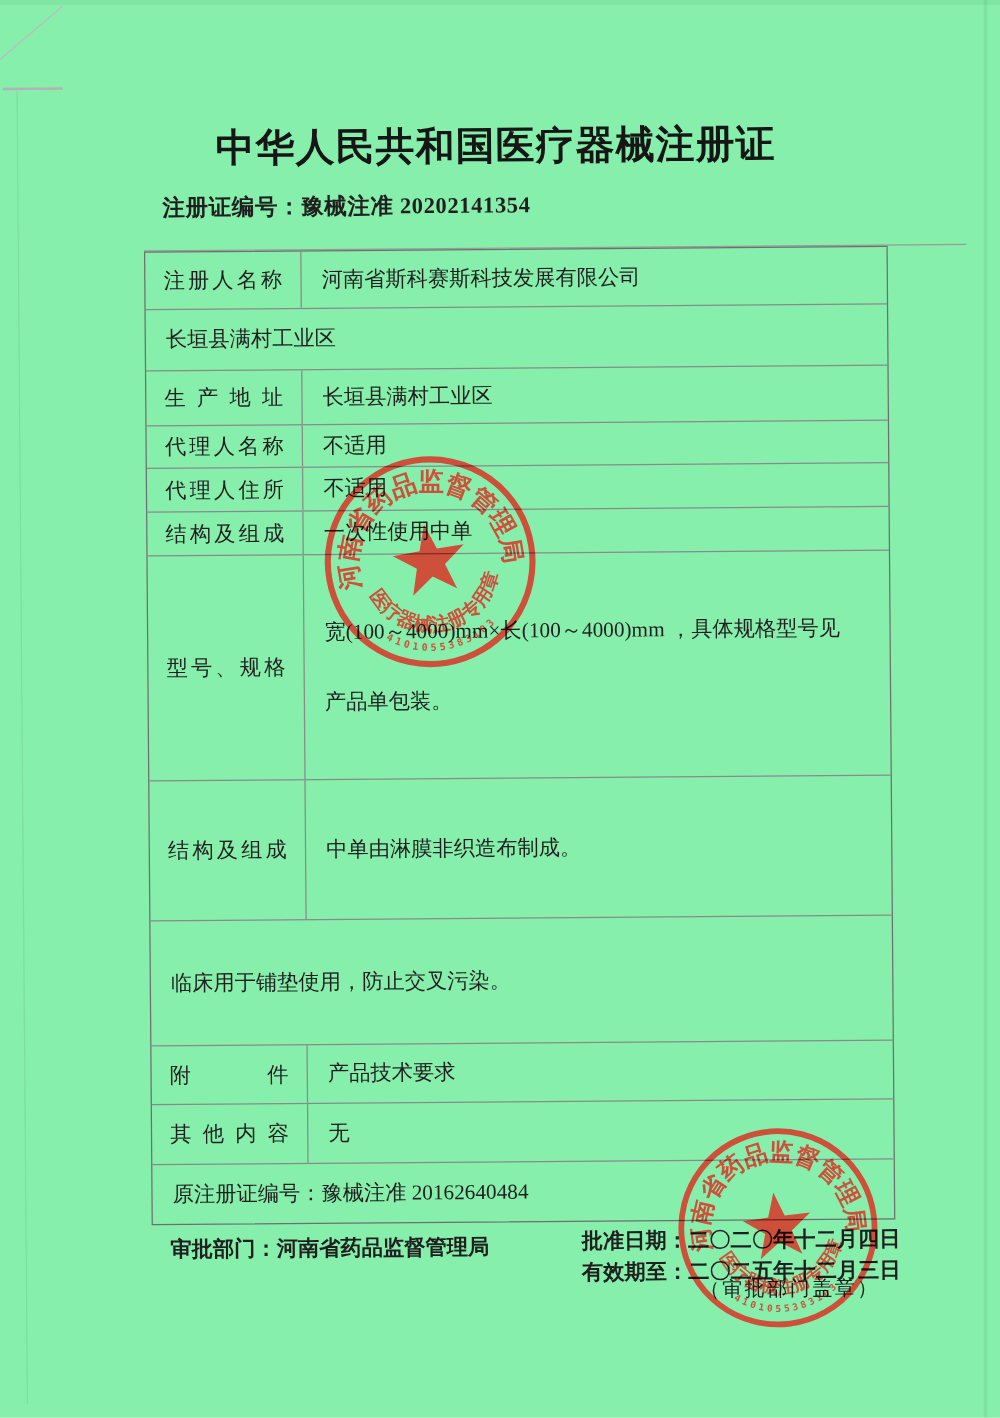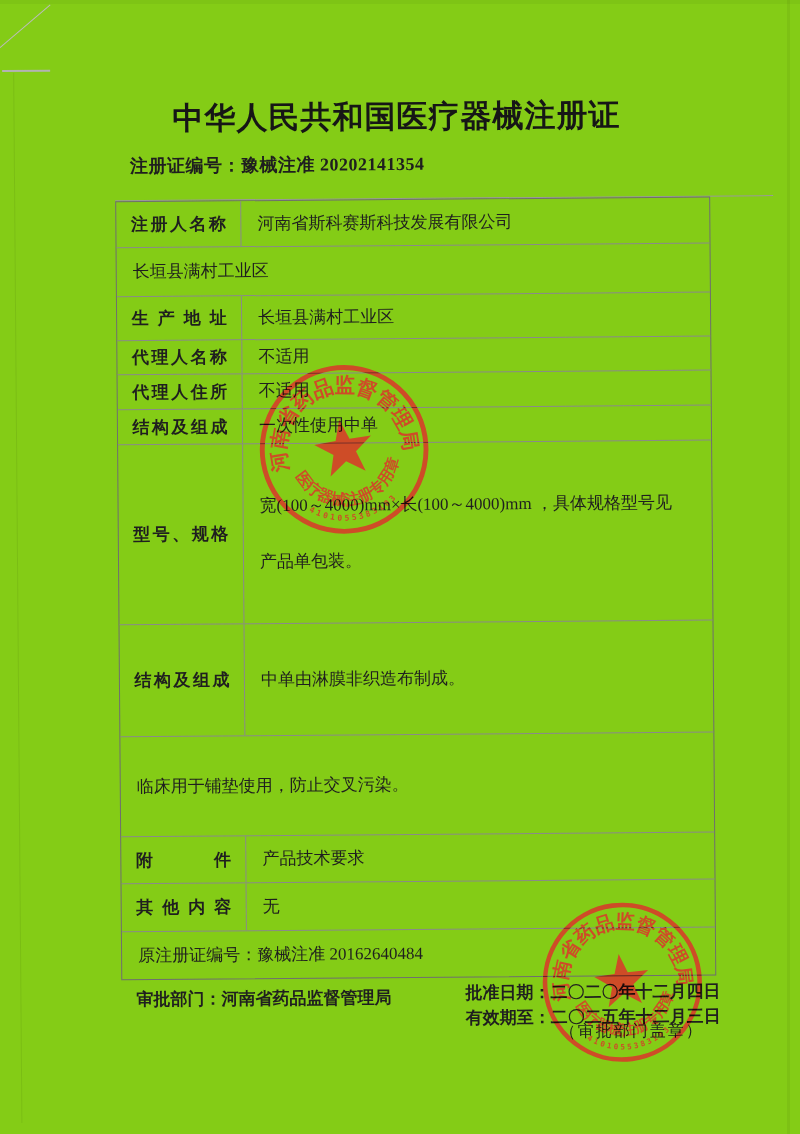--- a/index.html
+++ b/index.html
@@ -5,21 +5,21 @@
   html,body{margin:0;padding:0;}
   body{
     width:800px;height:1134px;overflow:hidden;
     background:#f4f4f3;
     font-family:"Liberation Serif","DejaVu Serif",serif;
     color:#1f1f1f;
     position:relative;
   }
   .page{
     position:absolute;left:0;top:0;width:800px;height:1134px;
-    background:#84cc16;
+    background:#86efac;
   }
   .scan{
     position:absolute;left:0;top:0;width:800px;height:1134px;
     transform:rotate(-0.45deg);
     transform-origin:400px 560px;
   }
   
   .fold-line1{position:absolute;left:4px;top:44px;width:66px;height:1px;background:#bcbcbc;transform:rotate(-40deg);transform-origin:left center;}
   .fold-line2{position:absolute;left:6px;top:67px;width:48px;height:2px;background:#b3b3b3;}
   .left-edge{position:absolute;left:17px;top:70px;width:1px;height:1050px;background:rgba(0,0,0,0.07);}
@@ -58,21 +58,21 @@
   .trow:nth-child(8){height:112px;}
   .trow:nth-child(9){height:100px;}
   .trow:nth-child(10){height:47px;}
   .trow:nth-child(11){height:48px;}
   .trow:nth-child(12){height:47px;}
   .tl{
     width:125px;min-width:125px;border-right:1px solid #8a8a8a;
     display:flex;align-items:center;justify-content:center;
     box-sizing:border-box;
   }
-  .tl-inner{display:inline-block;min-width:95px;text-align:justify;text-align-last:justify;font-weight:bold;}
+  .tl-inner{display:inline-block;min-width:95px;text-align:justify;text-align-last:justify;}
   .tv{
     flex:1;display:flex;align-items:center;
     padding:0 16px;white-space:pre-line;line-height:1.85;
     box-sizing:border-box;
   }
   .trow:nth-child(7) .tv{line-height:56px;}
 
   .footer-left{position:absolute;left:133px;top:986px;font-size:17px;font-weight:600;}
   .footer-right{position:absolute;left:462px;top:981px;font-size:17px;font-weight:600;line-height:25px;}
   .seal-note{position:absolute;left:556px;top:1023px;font-size:16px;letter-spacing:2px;}

